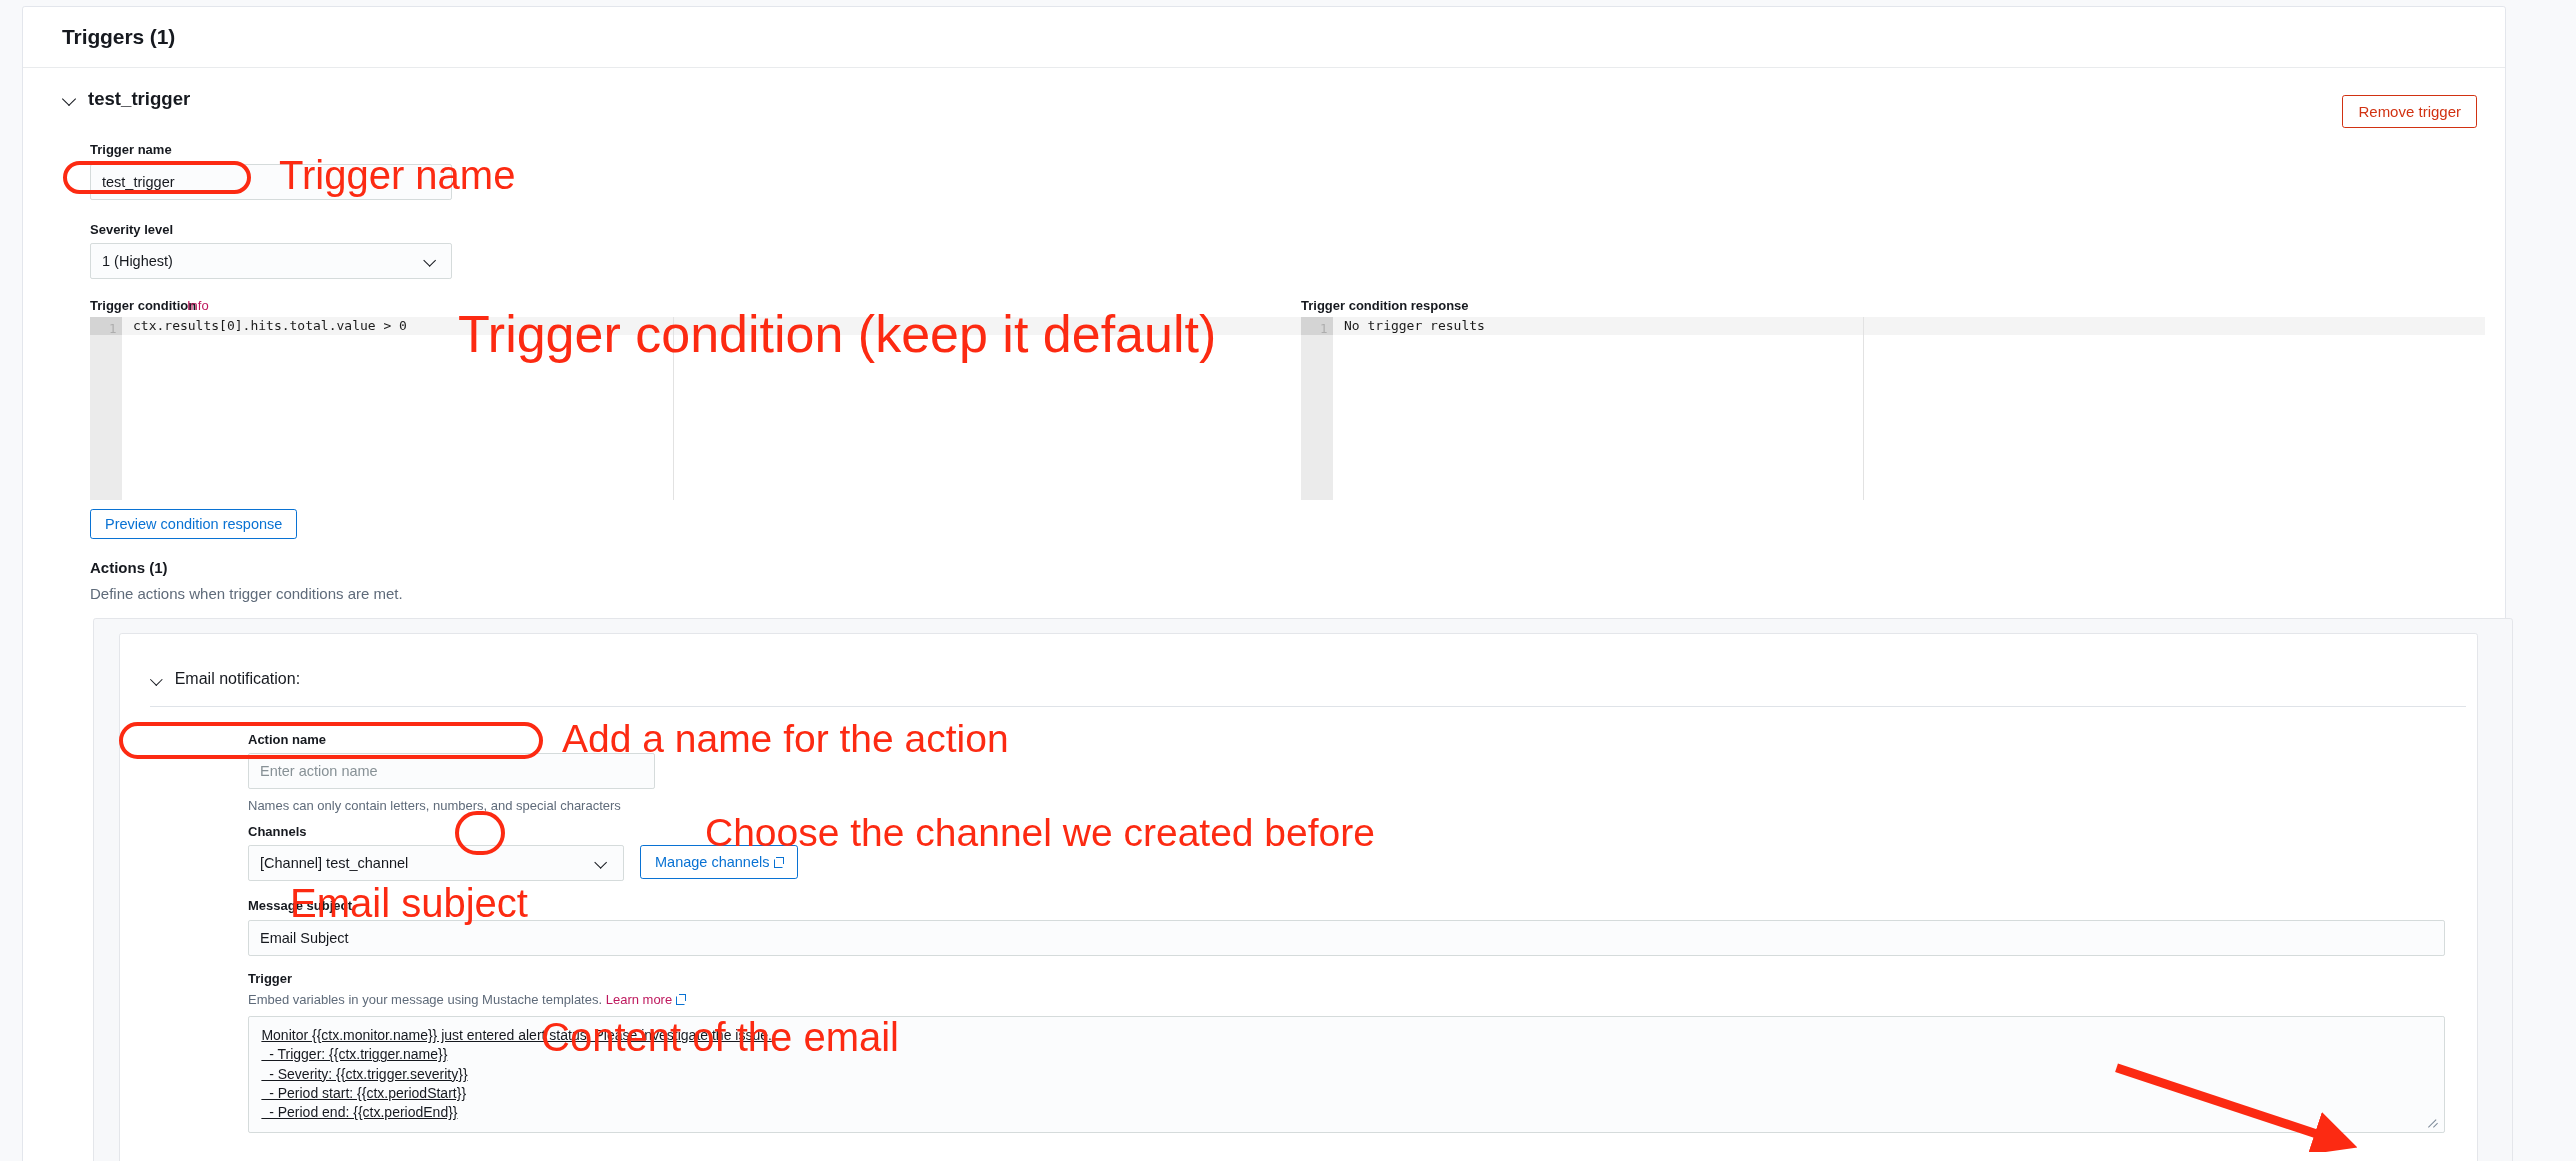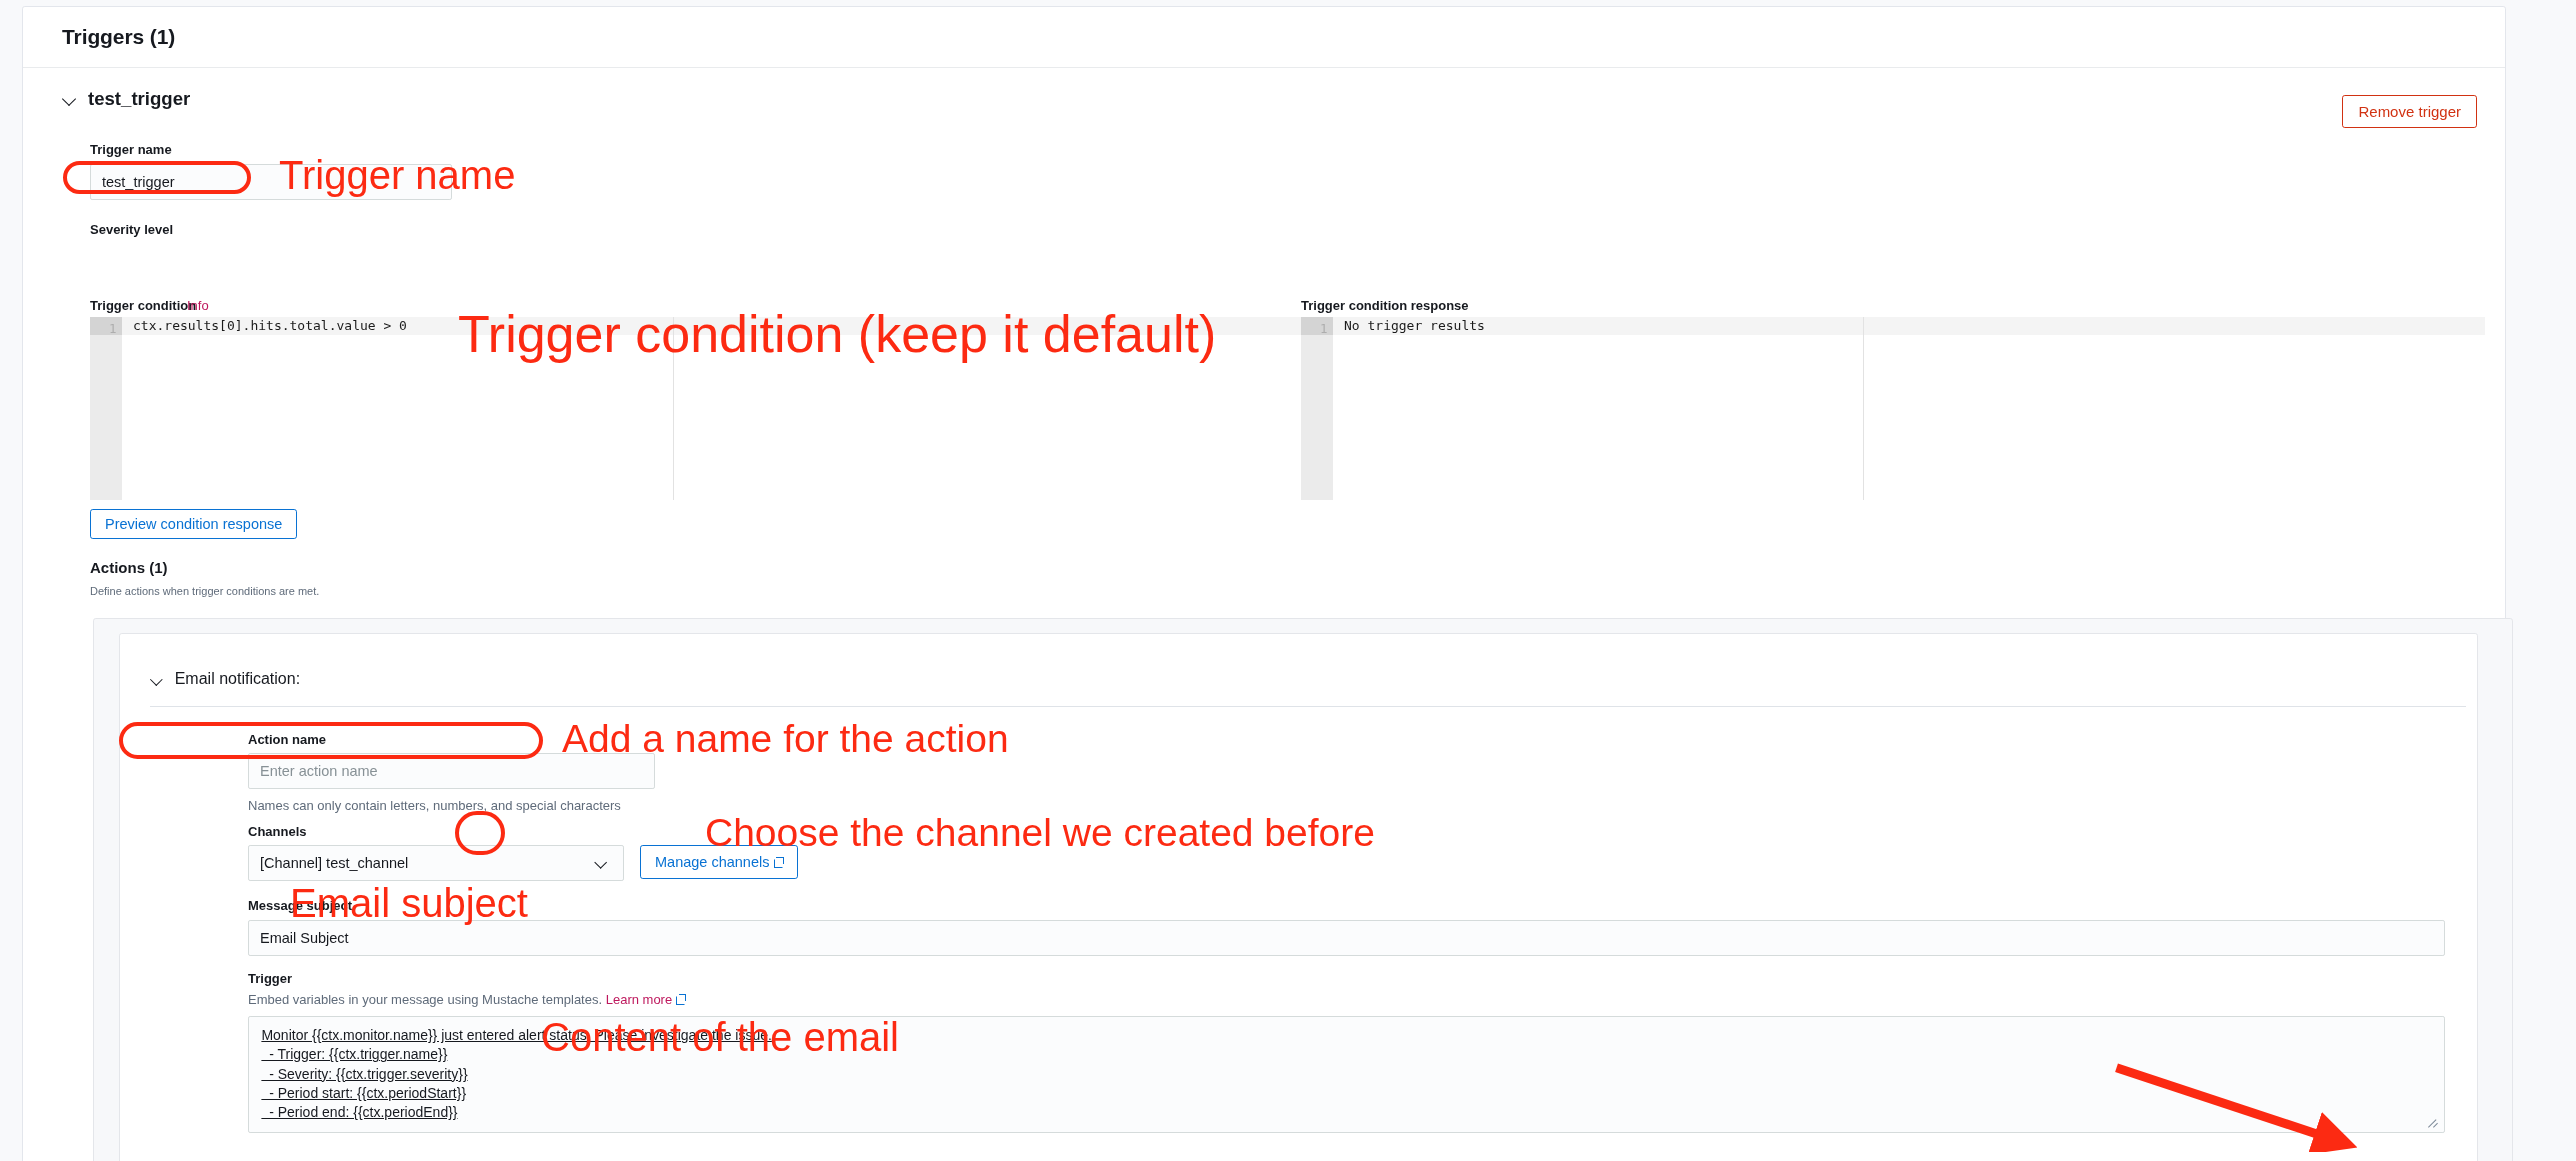--- a/index.html
+++ b/index.html
@@ -149,21 +149,21 @@
     color:#0972d3; background:#fff;
     font-size:14.5px; font-family:"Liberation Sans", sans-serif;
     cursor:pointer; white-space:nowrap;
   }
 
   
   .section-title {
     position:absolute; font-size:15px; font-weight:700; color:#16191f;
   }
   .section-sub {
-    position:absolute; font-size:11px; color:#5f6b7a;
+    position:absolute; font-size:15px; color:#5f6b7a;
   }
   .actions-shell {
     position:absolute; left:70px; top:611px;
     width: 2420px; height: 621px;
     background:#f7f8fa;
     border:0.7px solid #e4e6ea; border-radius:2.8px;
   }
   .action-card {
     position:absolute; left:25px; top:14px;
     width: 2359px; height: 607px;
@@ -228,20 +228,24 @@
     <span class="caret"></span>
     <span class="trigger-title">test_trigger</span>
   </div>
 
   <button class="remove-btn" id="remove-trigger">Remove trigger</button>
 
   <div class="field-label" style="left:67px; top:135px;">Trigger name</div>
   <input class="txt-input" style="left: 67px; top: 157px; width: 362px; height: 36px;" value="test_trigger">
 
   <div class="field-label" style="left:67px; top:215px;">Severity level</div>
+  <div class="sel-wrap" style="left:67px; top:236px; width:362px; height:36px;">
+    <input class="txt-input" style="left: 0px; top: 0px; width: 362px; height: 36px;" readonly="" value="1 (Highest)">
+    <span class="sel-chevron" style="right:14px; top:11.7px;"></span>
+  </div>
 
   <div class="field-label" style="left:67px; top:291px;">Trigger condition</div>
   <a class="link" style="position:absolute; left:164px; top:291px; font-size:13px; font-weight:400;">Info</a>
 
   <div class="editor" style="left:67px; top:310px; width:1218px; height:183px;">
     <div class="active-line"></div>
     <div class="gutter">
       <div class="ln-active"></div>
       <div class="ln">1</div>
     </div>

